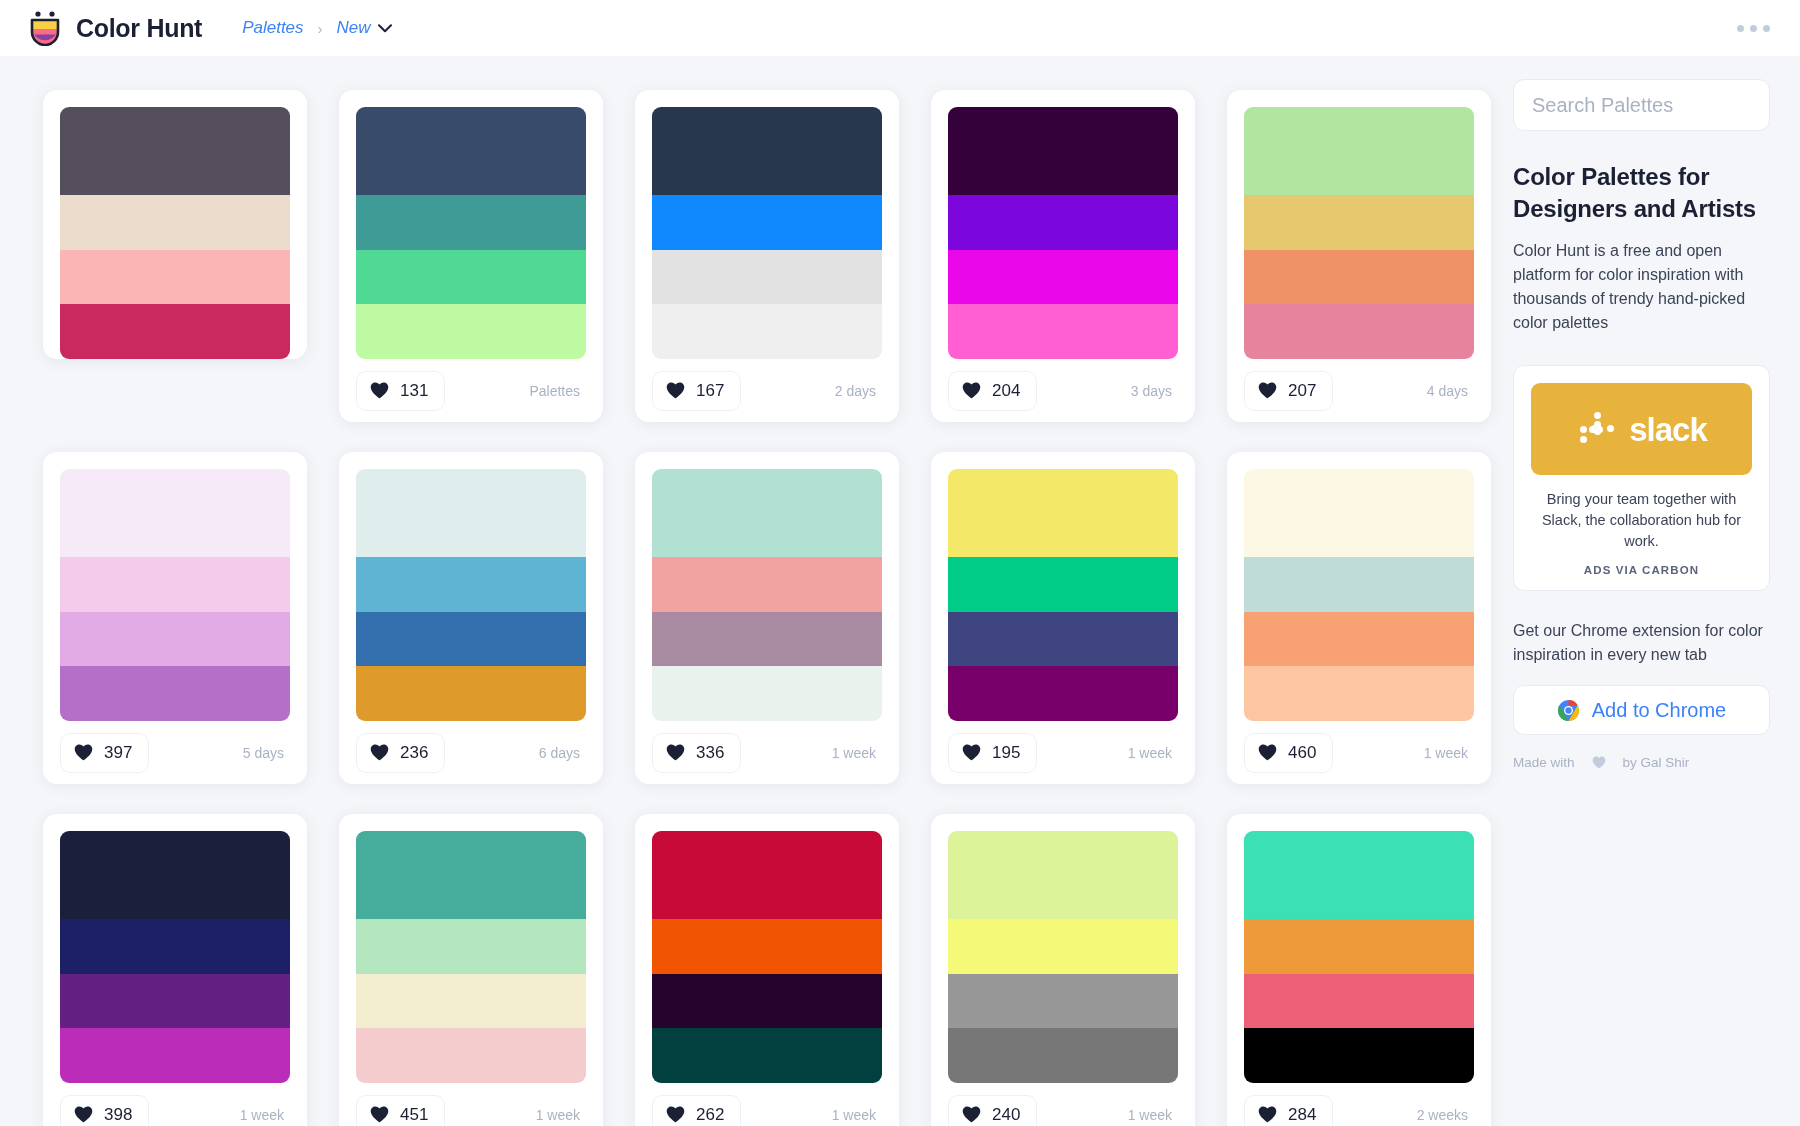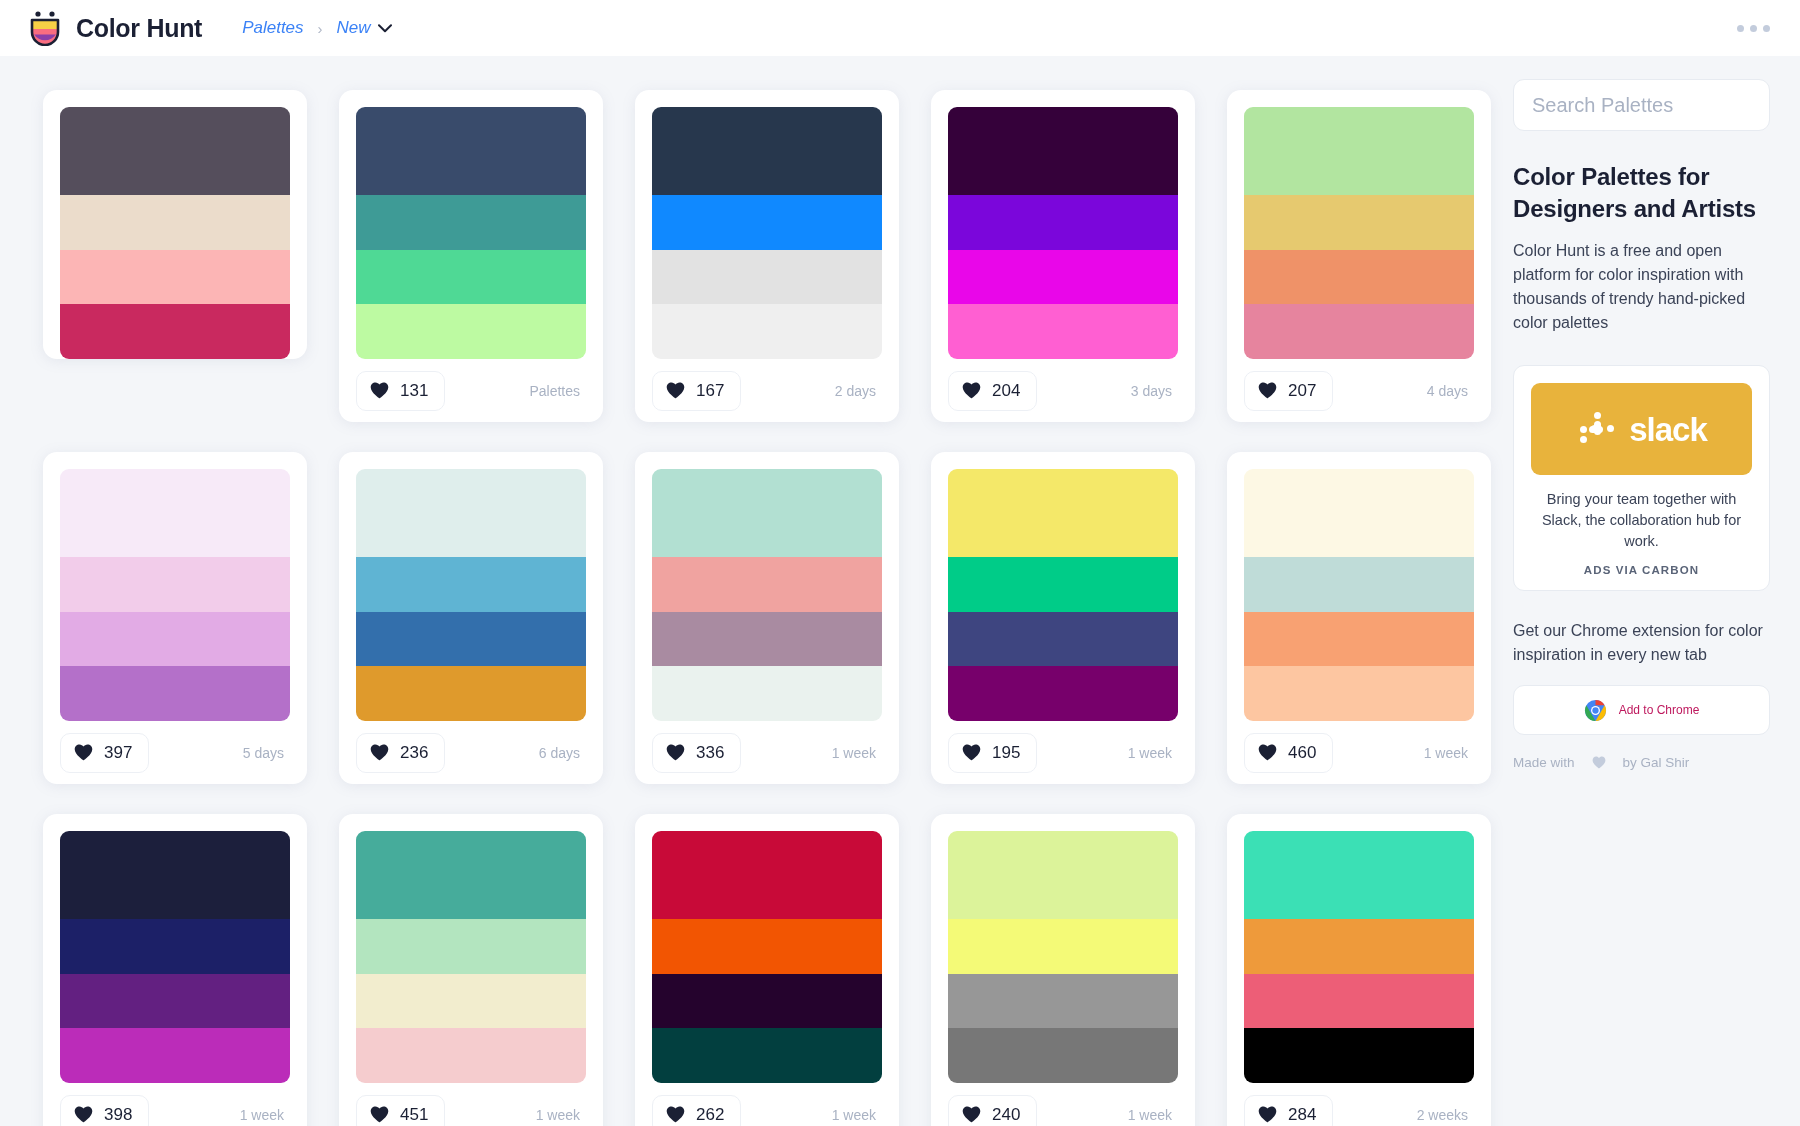--- a/index.html
+++ b/index.html
@@ -212,22 +212,22 @@
     border: 1px solid #E7EBF1;
     border-radius: 11px;
     background: #FFFFFF;
     display: flex;
     align-items: center;
     justify-content: center;
     gap: 12px;
     margin-bottom: 20px;
   }
   .chrome-btn span {
-    font-size: 12px;
-    color: #be185d;
+    font-size: 20px;
+    color: #3b82f6;
   }
   .made-by {
     font-size: 13.5px;
     color: #A9B2C3;
     display: flex;
     align-items: center;
     gap: 17px;
     text-align: right;
   }
 </style>

